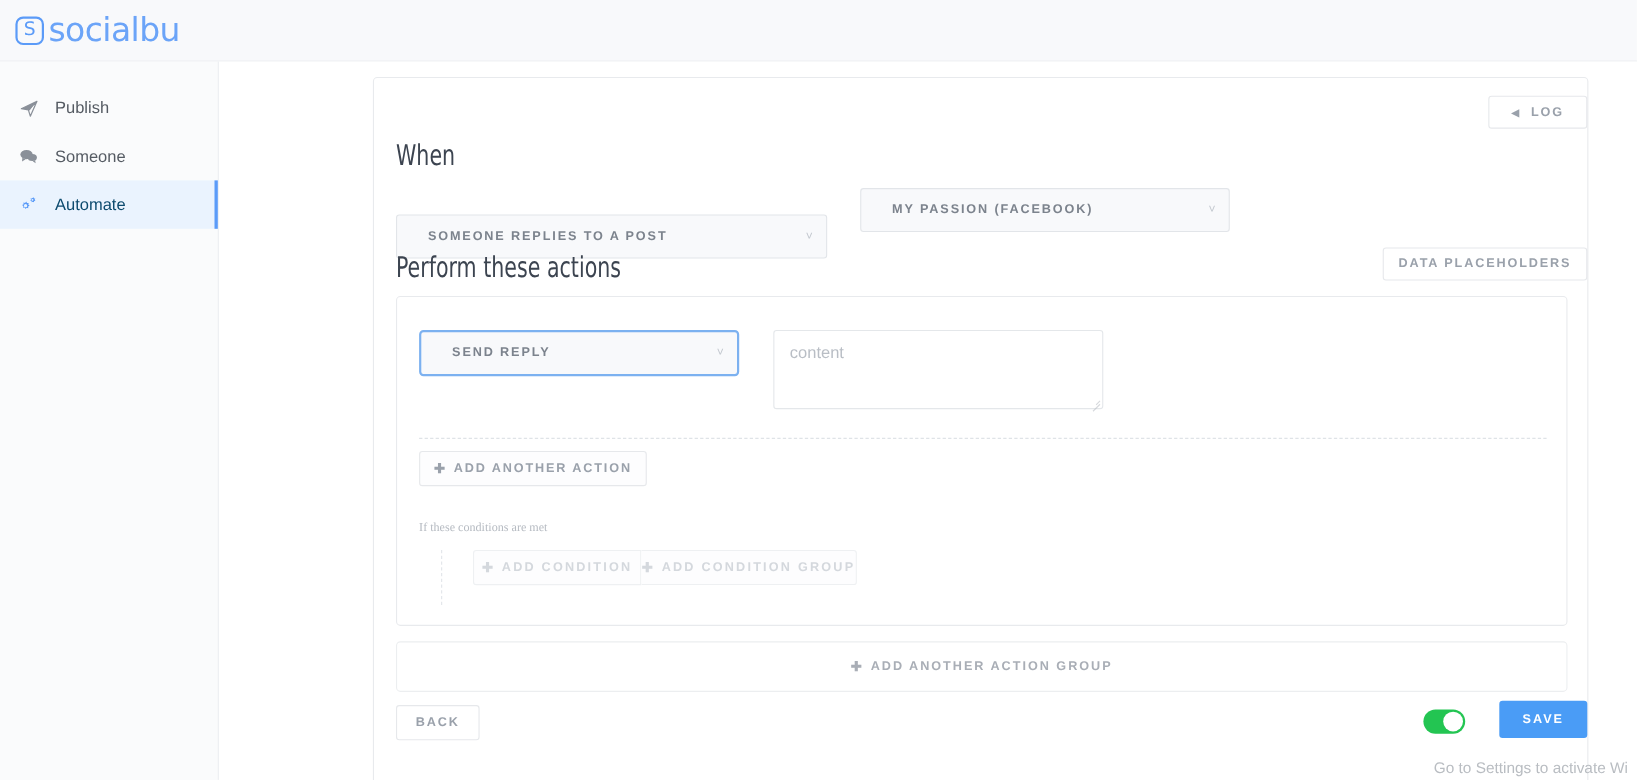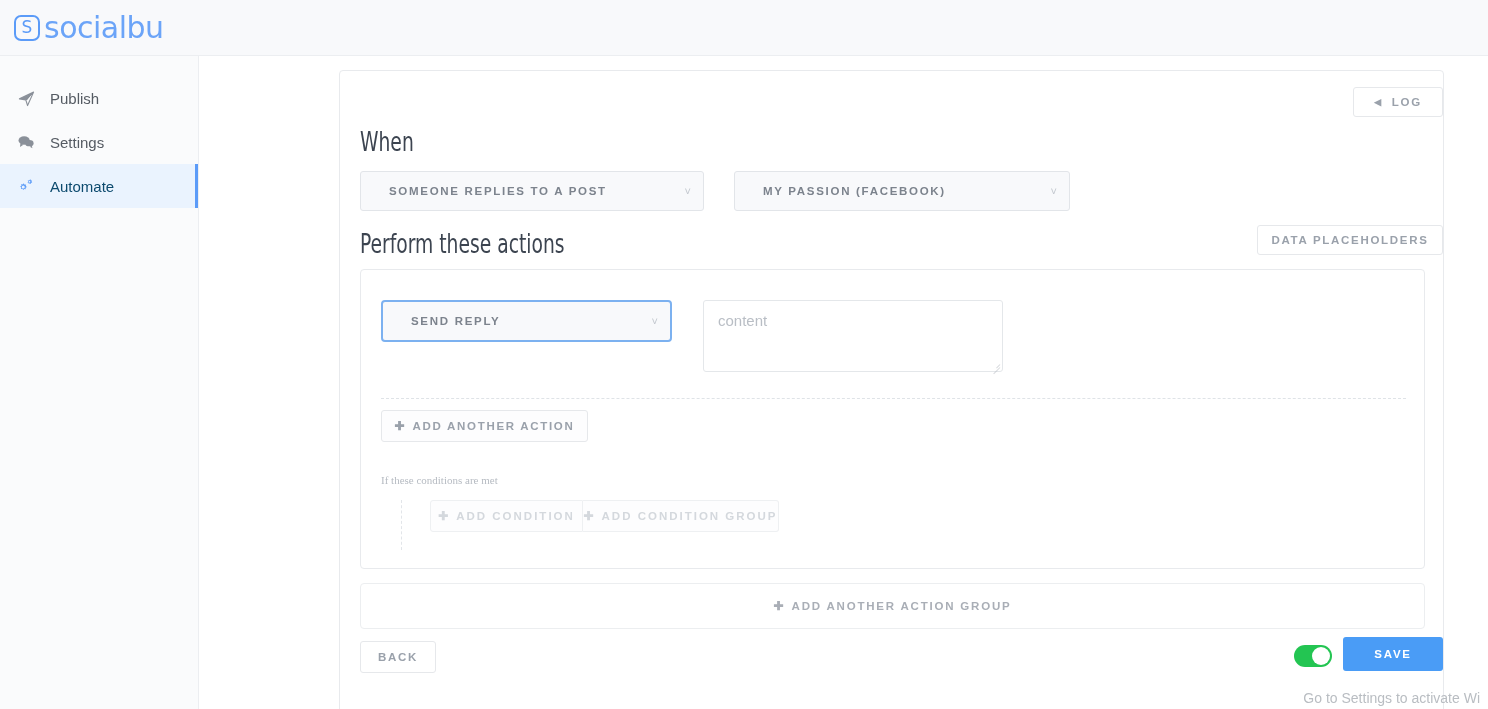--- a/index.html
+++ b/index.html
@@ -167,21 +167,21 @@
     font-weight: 600;
     text-transform: uppercase;
     white-space: nowrap;
   }
   .dd-caret {
     color: #c2c7ce;
     font-size: 11px;
     line-height: 1;
     margin-left: 14px;
   }
-  .dropdown.w1 { width: 344px; }
+  .dropdown.w1 { width: 392px; margin-top: 24px; }
   .dropdown.w2 { width: 336px; }
   .dropdown.focused {
     border: 2px solid #7cb1f0;
     border-radius: 4px;
   }
 
   .actions-title { position: absolute; left: 20px; top: 158px; }
   .placeholders-btn {
     position: absolute;
     right: 0; top: 154px;
@@ -320,21 +320,21 @@
     position: absolute;
     right: 2px; top: 2px;
     width: 18px; height: 18px;
     background: #ffffff;
     border-radius: 50%;
   }
 
   .save-btn {
     position: absolute;
     right: 0; top: 566px;
-    width: 100px; height: 34px;
+    width: 80px; height: 34px;
     background: #4a9cf6;
     border: none;
     border-radius: 3px;
     color: #ffffff;
     font-size: 11.5px;
     letter-spacing: 1.8px;
     font-weight: 600;
     text-transform: uppercase;
     display: flex;
     align-items: center;
@@ -379,21 +379,21 @@
 
   <div class="nav-item">
     <span class="nav-ico">
       <svg width="18" height="18" viewBox="0 0 24 24" fill="currentColor" aria-hidden="true">
         <ellipse cx="9.5" cy="10" rx="7.5" ry="5.6"></ellipse>
         <path d="M4.5 14 L4 18.5 L8.5 15.6 Z"></path>
         <ellipse cx="16.5" cy="13.5" rx="5.6" ry="4.3"></ellipse>
         <path d="M19.8 17 L20.6 20.4 L17 18.2 Z"></path>
       </svg>
     </span>
-    <span>Settings</span>
+    <span>Someone</span>
   </div>
 
   <div class="nav-item active">
     <span class="nav-ico">
       <svg width="19" height="17" viewBox="0 0 26 22" fill="currentColor" aria-hidden="true">
         <path d="M18.5 1.2 l.55 1.5 1.6 .1 -.75 1.45 .95 1.3 -1.6 .35 -.3 1.6 -1.35 -.85 -1.4 .8 -.25 -1.6 -1.6 -.4 1 -1.27 -.7 -1.47 1.6 -.05 z"></path>
         <circle cx="17.1" cy="4.4" r="1.15" fill="#eaf3fe"></circle>
         <path d="M9.3 6.6 l1.05 1.85 2.1 -.2 -.5 2.05 1.62 1.35 -1.85 1.05 .2 2.1 -2.05 -.5 -1.35 1.62 -1.05 -1.85 -2.1 .2 .5 -2.05 -1.62 -1.35 1.85 -1.05 -.2 -2.1 2.05 .5 z"></path>
         <circle cx="8.55" cy="11.6" r="2.1" fill="#eaf3fe"></circle>
       </svg>

